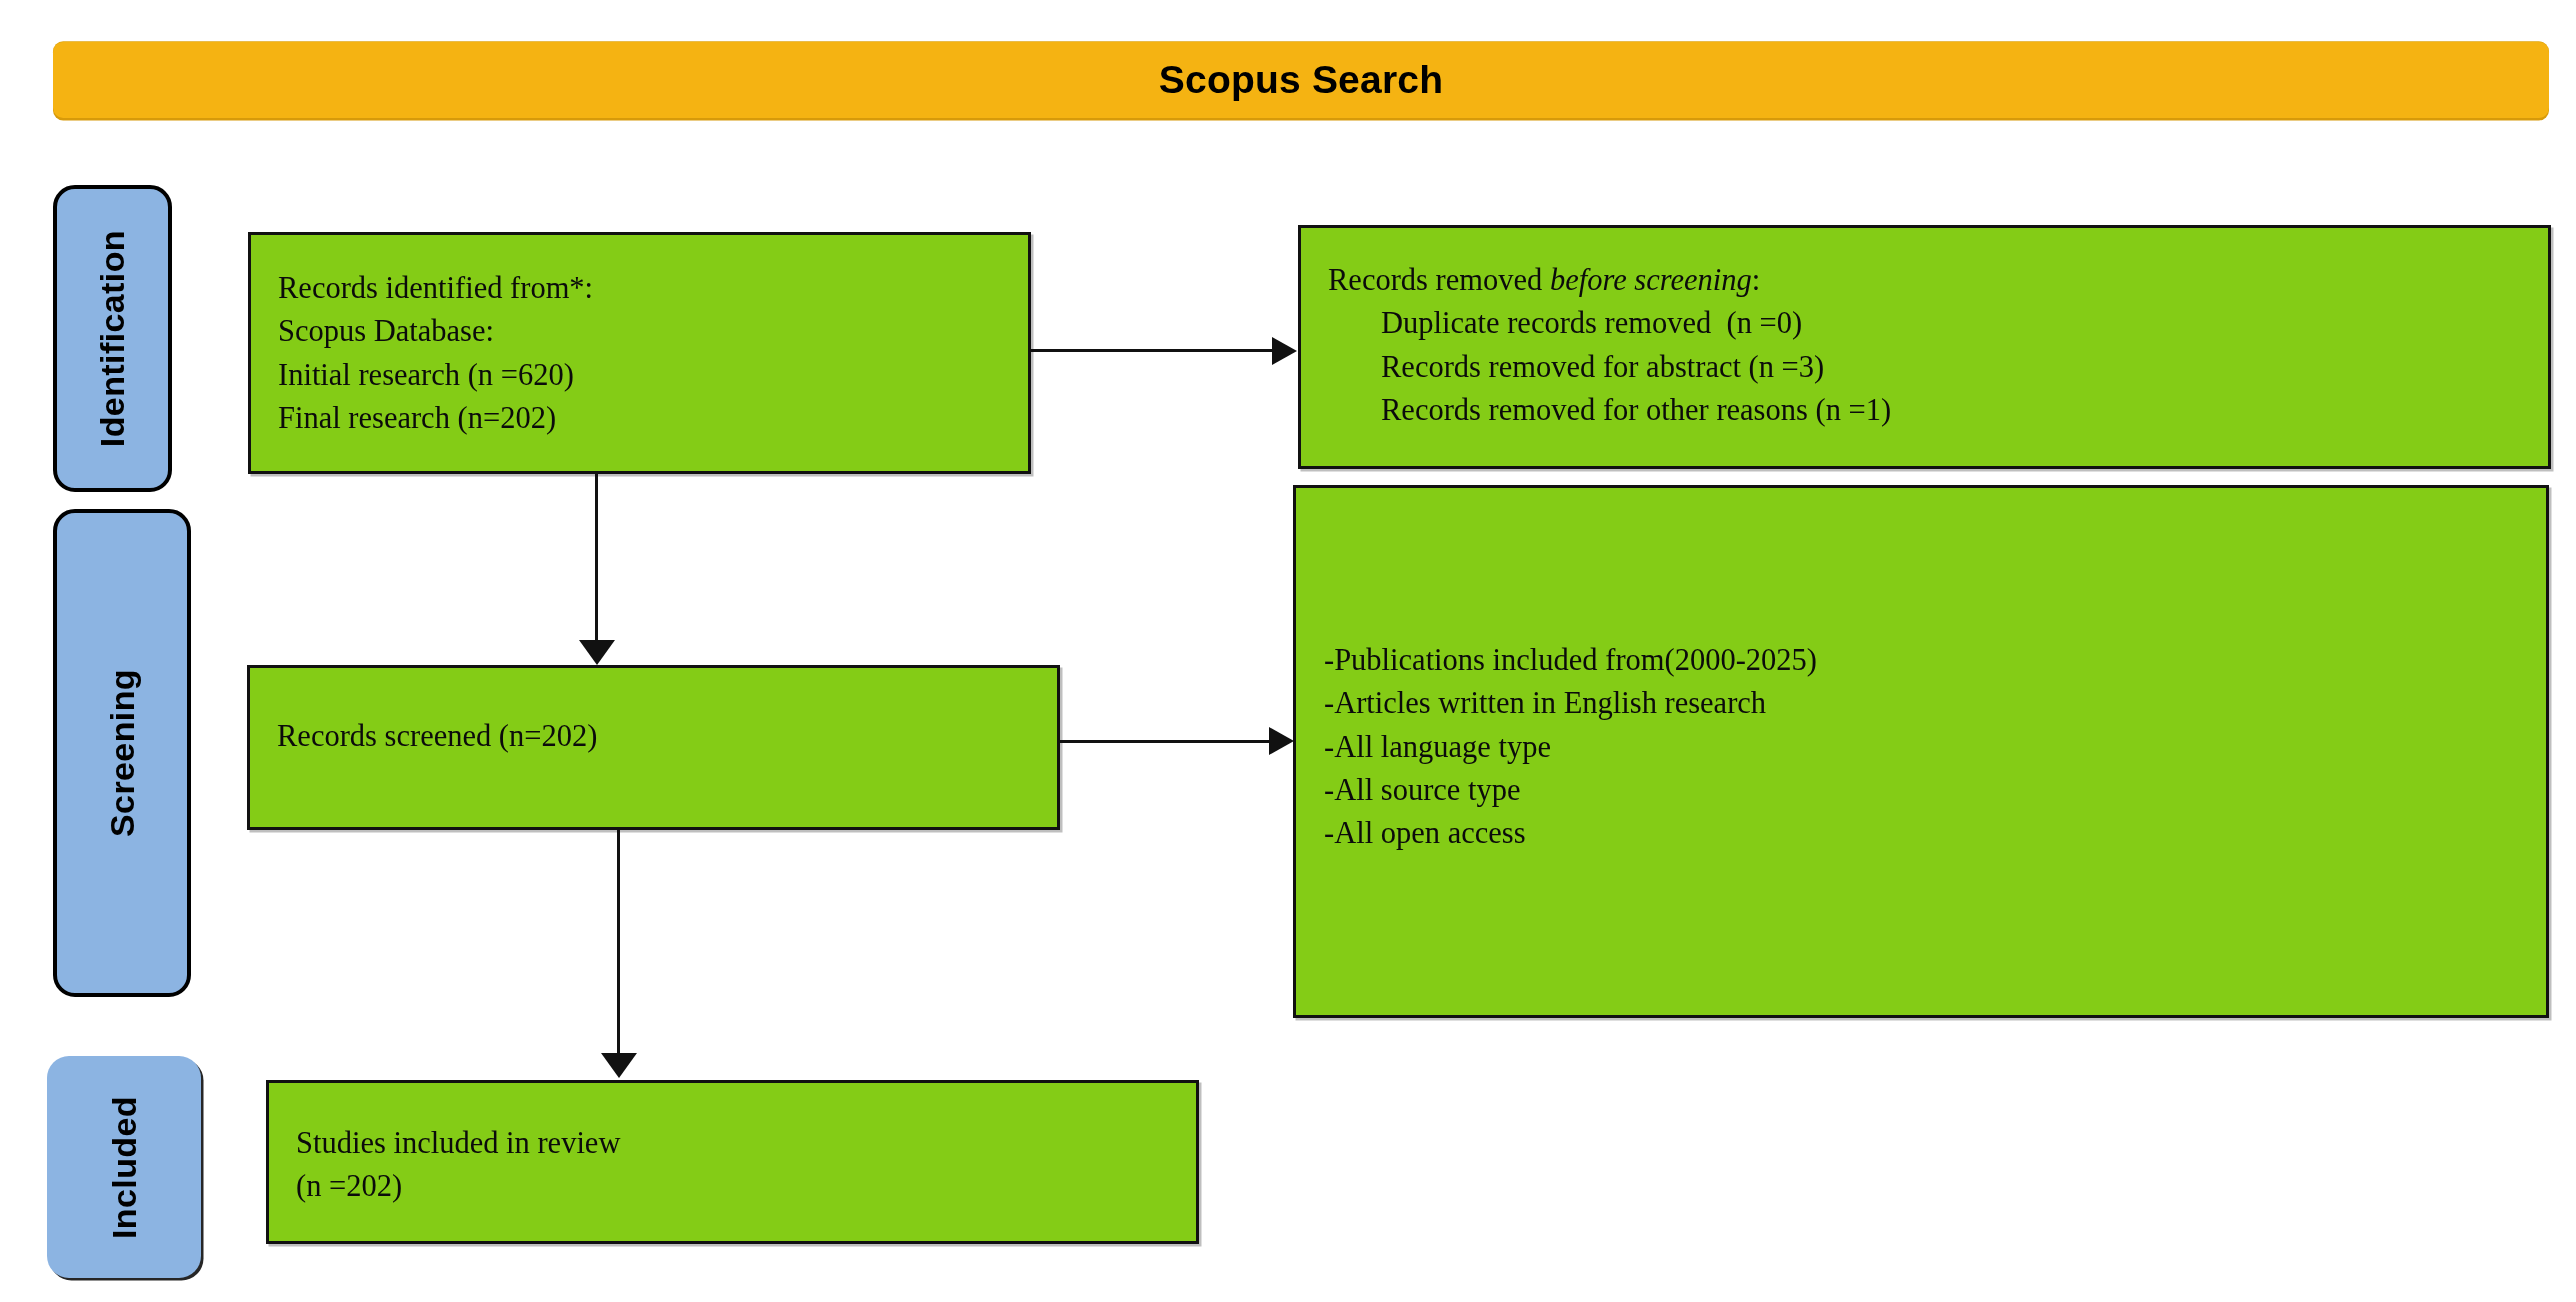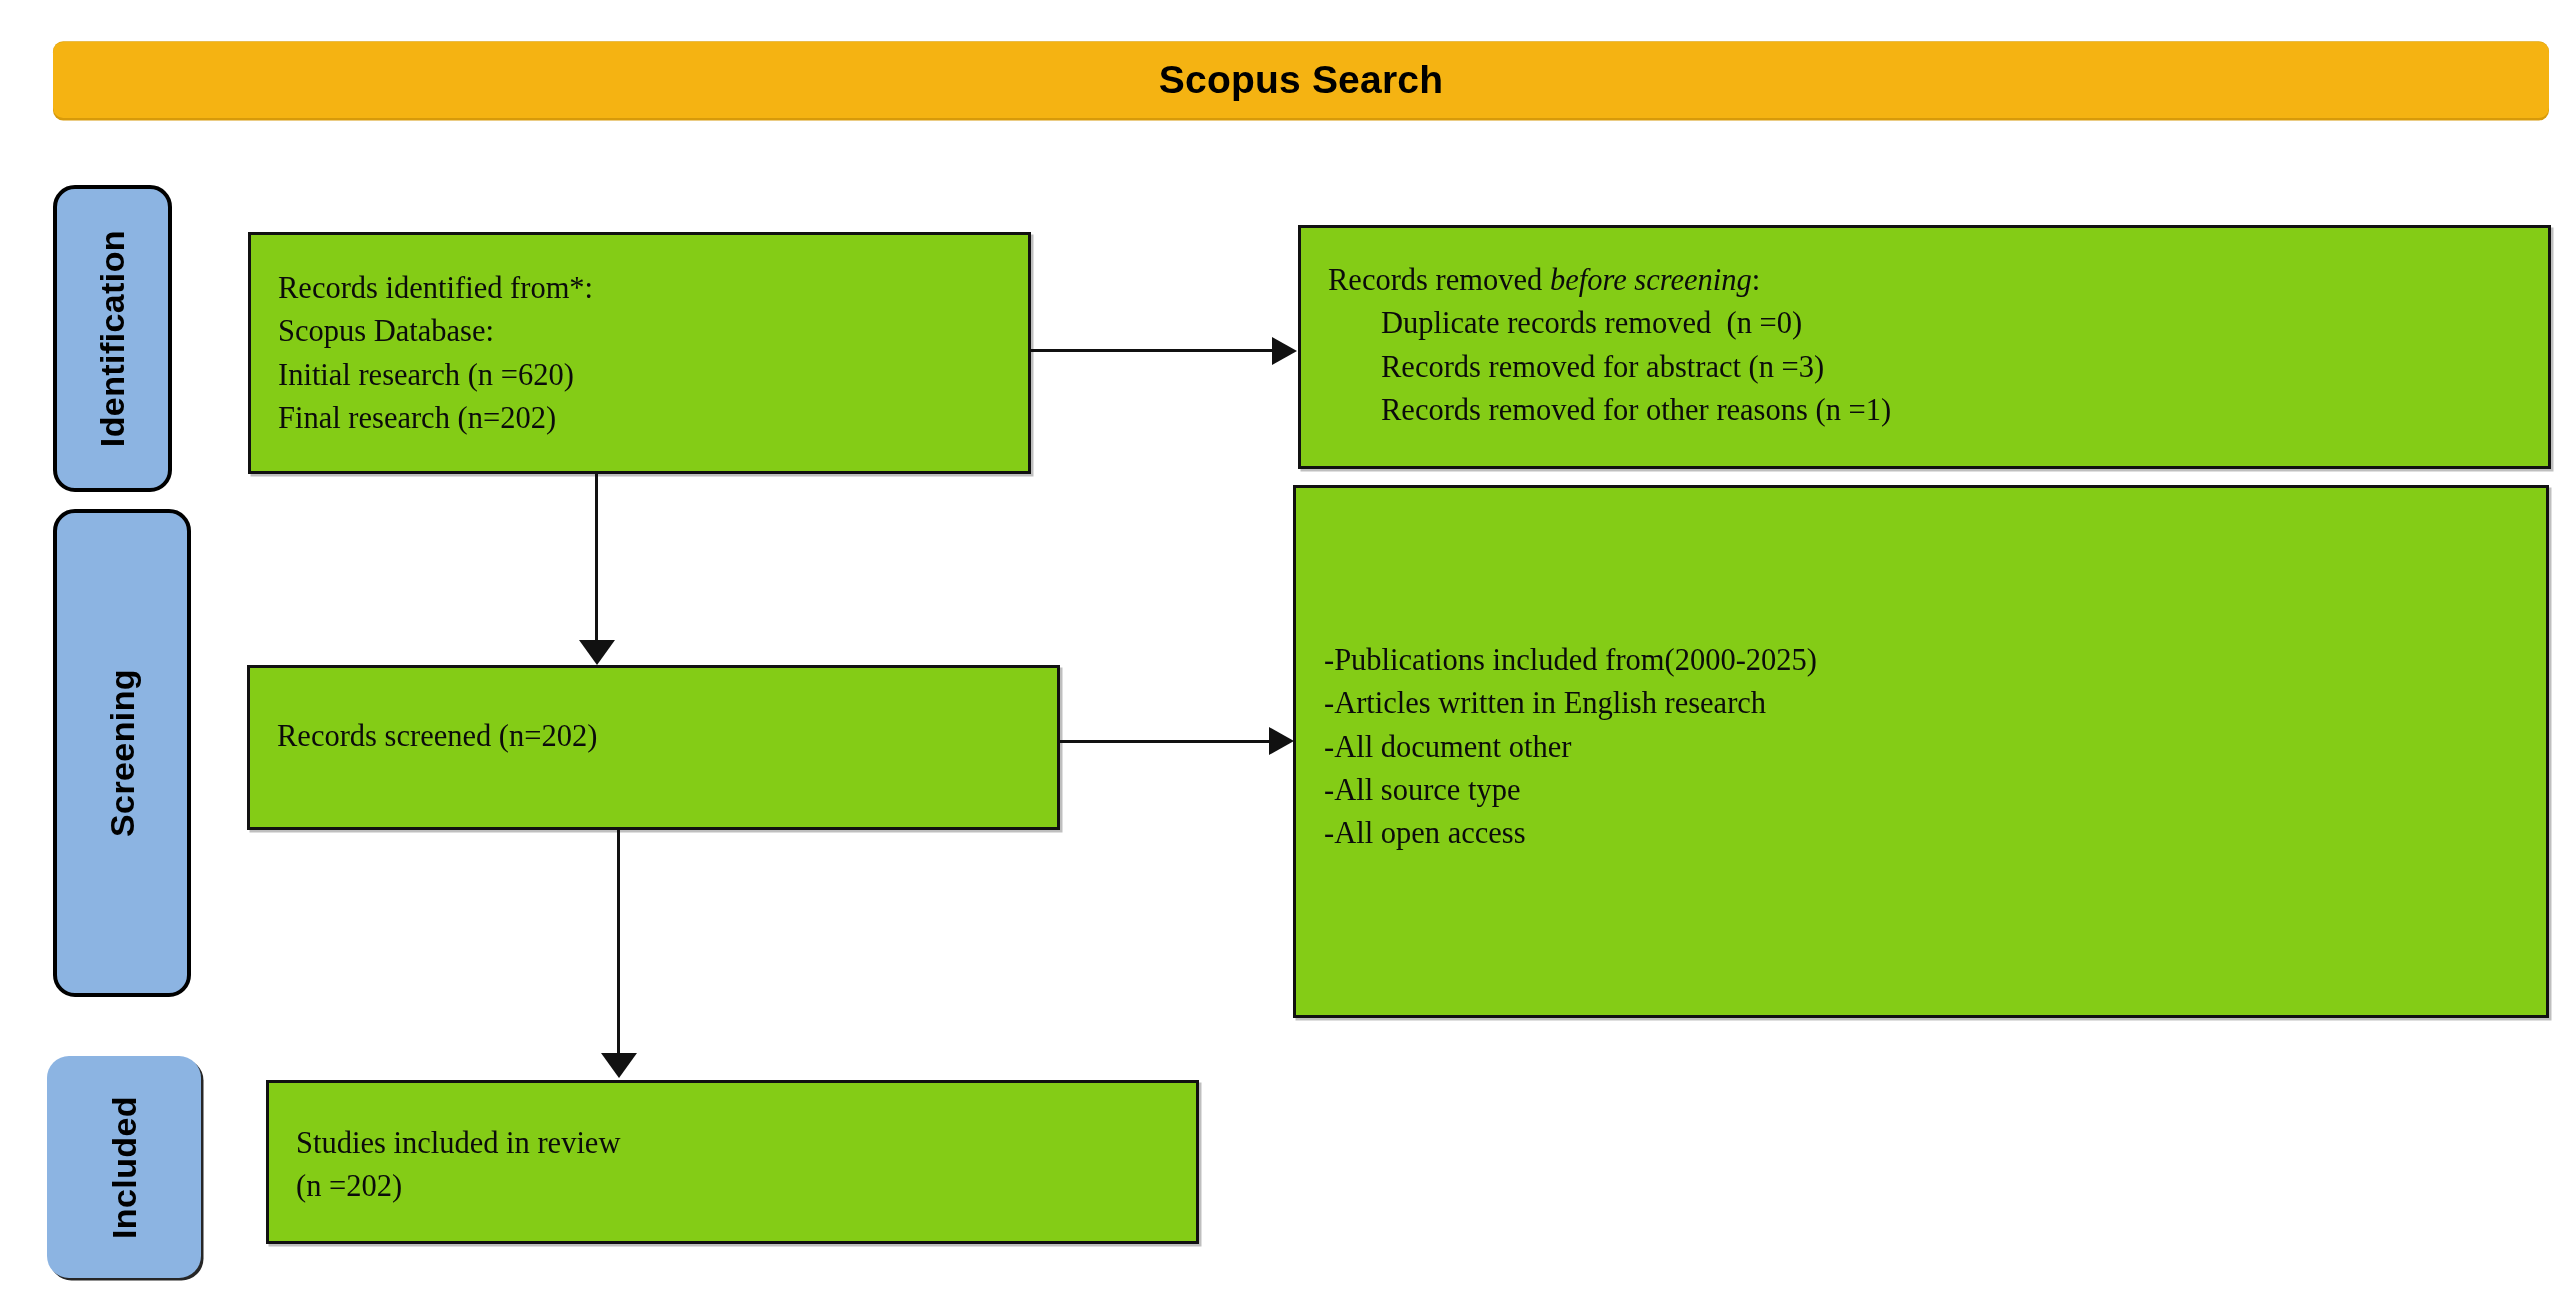--- a/index.html
+++ b/index.html
@@ -182,21 +182,21 @@
   <div class="flow-box" id="box-screened">
     <div class="flow-box-inner">
       <div class="flow-line">Records screened (n=202)</div>
     </div>
   </div>
 
   <div class="flow-box" id="box-criteria">
     <div class="flow-box-inner">
       <div class="flow-line">-Publications included from(2000-2025)</div>
       <div class="flow-line">-Articles written in English research</div>
-      <div class="flow-line">-All document other</div>
+      <div class="flow-line">-All language type</div>
       <div class="flow-line">-All source type</div>
       <div class="flow-line">-All open access</div>
     </div>
   </div>
 
   <div class="flow-box" id="box-included">
     <div class="flow-box-inner">
       <div class="flow-line">Studies included in review</div>
       <div class="flow-line">(n =202)</div>
     </div>

